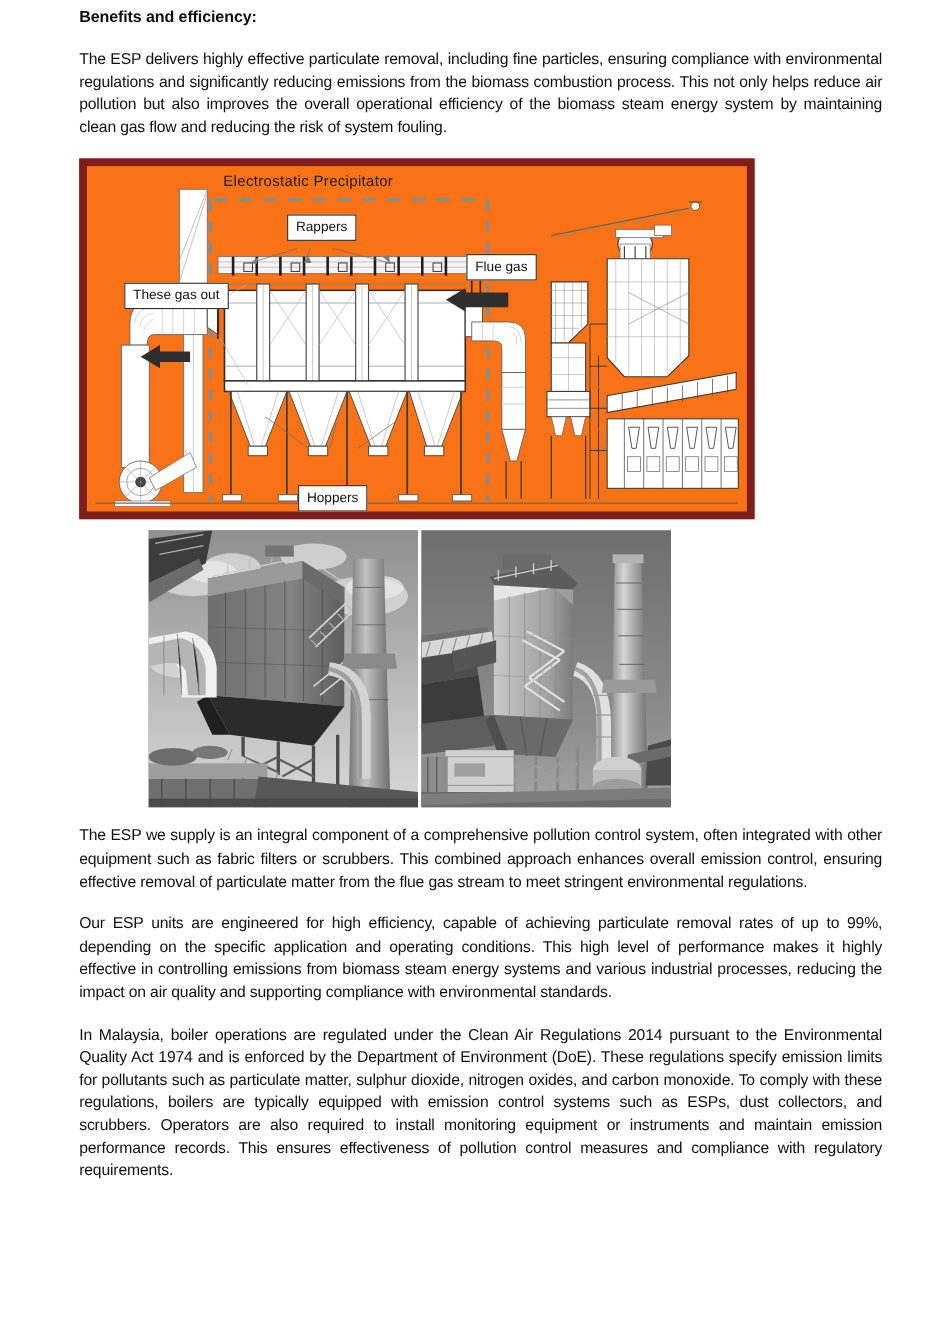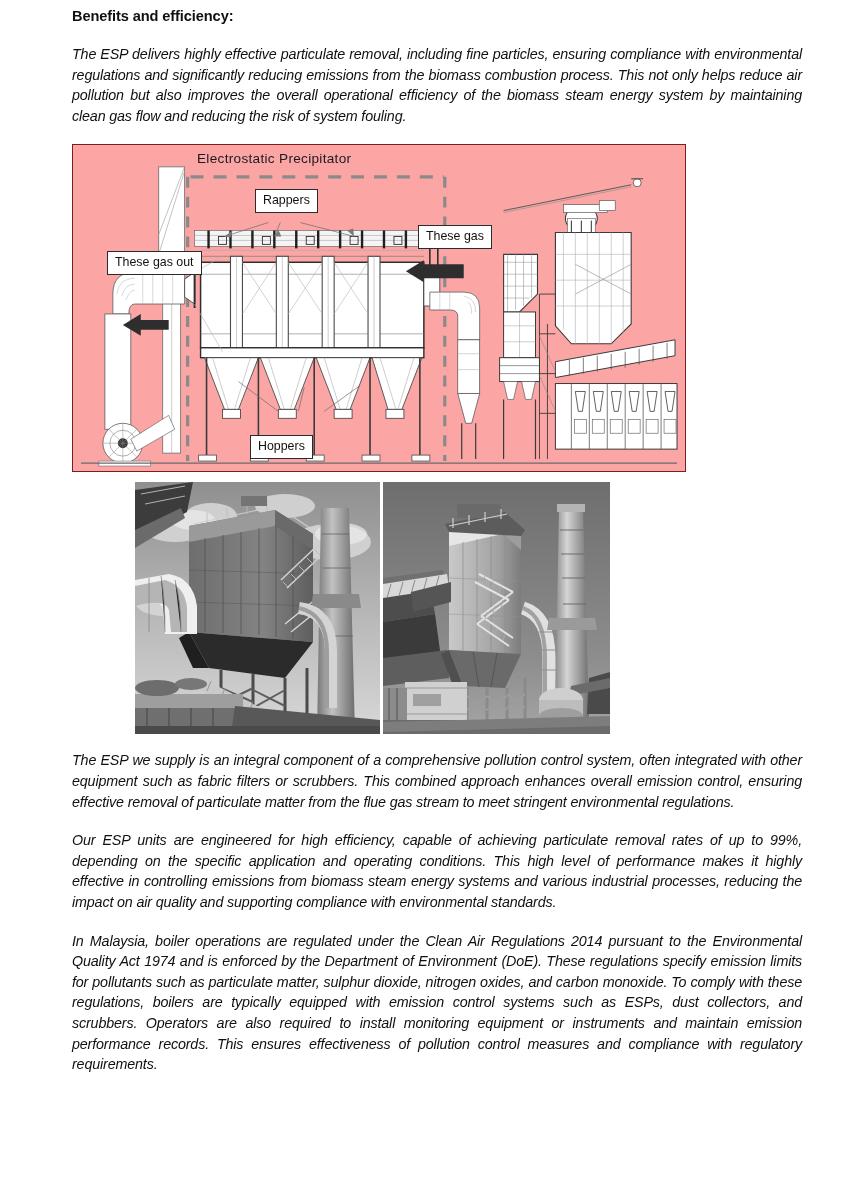--- a/index.html
+++ b/index.html
@@ -33,38 +33,37 @@
     font-weight: bold;
     margin: 0 0 20px 0;
     letter-spacing: -0.1px;
   }
   p.body-text {
     font-size: 14.3px;
     line-height: 20.6px;
     margin: 0 0 18px 0;
     text-align: justify;
     letter-spacing: -0.15px;
-    font-style: italic;
   }
   p.lead-in {
     font-size: 14.3px;
     line-height: 20.6px;
     margin: 0 0 12px 0;
     text-align: left;
     letter-spacing: -0.15px;
   }
 
   
   .figure-diagram {
     position: relative;
     width: 614px;
     height: 328px;
     margin: 0 0 10px 0;
-    border: 1px solid #7f1d1d;
-    background: #fca5a5;
+    border: 7px solid #7f1d1d;
+    background: #f97316;
     box-sizing: border-box;
     overflow: hidden;
   }
   .figure-diagram svg { display:block; width:100%; height:100%; }
 
   .dlabel {
     position: absolute;
     background: #ffffff;
     border: 1.3px solid #2b2b2b;
     font-size: 12.4px;
@@ -421,25 +420,25 @@
         <g stroke="#b0b0b0" stroke-width="0.6">
           <line x1="122" y1="128" x2="150" y2="112"></line>
           <line x1="122" y1="160" x2="150" y2="208"></line>
         </g>
       </svg>
 
       <div class="dtitle" style="left:124px; top:6px;">Electrostatic  Precipitator</div>
 
       <div class="dlabel" style="left:182px; top:44px;">Rappers</div>
 
-      <div class="dlabel" style="left:345px; top:80px;">These gas</div>
+      <div class="dlabel" style="left:345px; top:80px;">Flue gas</div>
 
       <div class="dlabel" style="left:34px; top:106px;">These gas out</div>
 
-      <div class="dlabel" style="left:177px; top:290px;">Hoppers</div>
+      <div class="dlabel" style="left:192px; top:290px;">Hoppers</div>
     </div>
 
     <div class="photo-row">
 
       <div class="photo photo-left">
         <svg viewBox="0 0 245 252" preserveAspectRatio="none">
           <defs>
             <linearGradient id="skyL" x1="0" y1="0" x2="0" y2="1">
               <stop offset="0%" stop-color="#8f8f8f"></stop>
               <stop offset="55%" stop-color="#b9b9b9"></stop>

